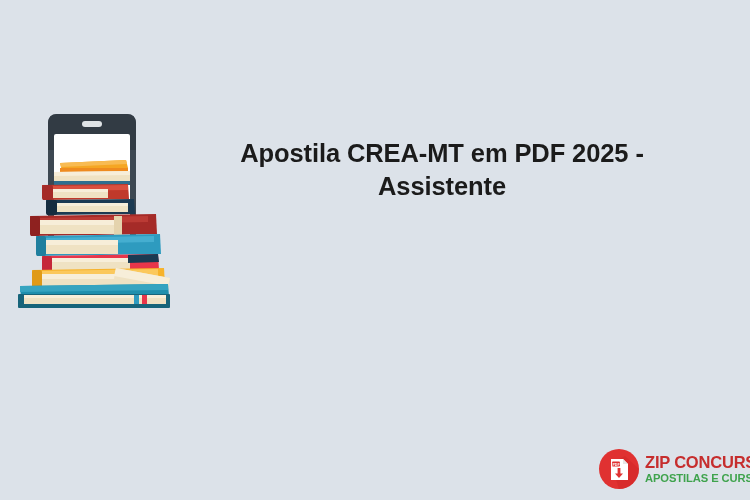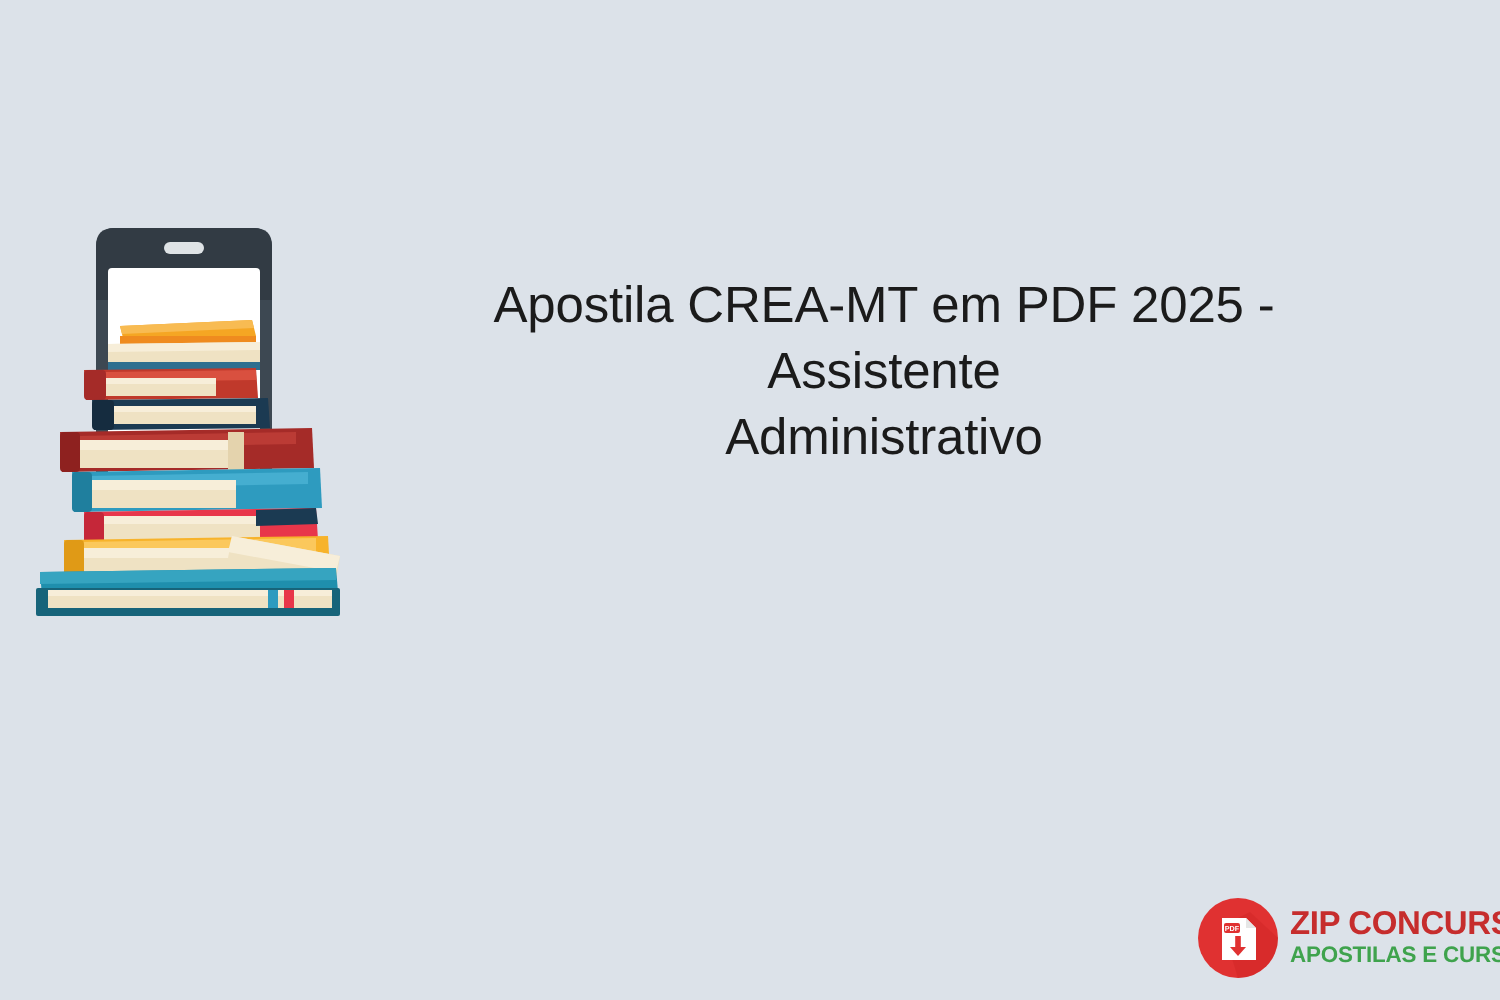--- a/index.html
+++ b/index.html
@@ -40,21 +40,21 @@
     position: absolute;
     left: 186px;
     top: 137px;
     width: 512px;
     text-align: center;
   }
   .title-text {
     margin: 0;
     font-family: "Liberation Sans", sans-serif;
     font-size: 25.5px;
-    font-weight: normal;
+    font-weight: bold;
     line-height: 33px;
     color: #1b1b1b;
     letter-spacing: -0.1px;
   }
 
   
   .logo {
     position: absolute;
     left: 599px;
     top: 446px;
@@ -189,21 +189,20 @@
         <rect x="16" y="185" width="142" height="3" fill="#f7eed9"></rect>
         <rect x="126" y="185" width="5" height="9" fill="#2e9bbf"></rect>
         <rect x="134" y="185" width="5" height="9" fill="#e8364a"></rect>
         <rect x="10" y="194" width="152" height="4" rx="1" fill="#17647a"></rect>
       </g>
     </svg>
   </div>
 
   <div class="title-block">
     <h1 class="title-text">Apostila CREA-MT em PDF 2025 - Assistente</h1>
-    <h1 class="title-text">Administrativo</h1>
   </div>
 
   <div class="logo">
     <div class="logo-badge">
       <svg viewBox="0 0 40 40" xmlns="http://www.w3.org/2000/svg" aria-hidden="true">
         <circle cx="20" cy="20" r="20" fill="#e03131"></circle>
         <path d="M20 40 A20 20 0 0 0 40 20 L26 7 L12 14 Z" fill="#cf2626" opacity="0.45"></path>
         <path d="M12 10 L24 10 L29 15 L29 31 L12 31 Z" fill="#ffffff"></path>
         <path d="M24 10 L29 15 L24 15 Z" fill="#e6e6e6"></path>
         <rect x="13" y="12.5" width="8" height="5" rx="1" fill="#e03131"></rect>

